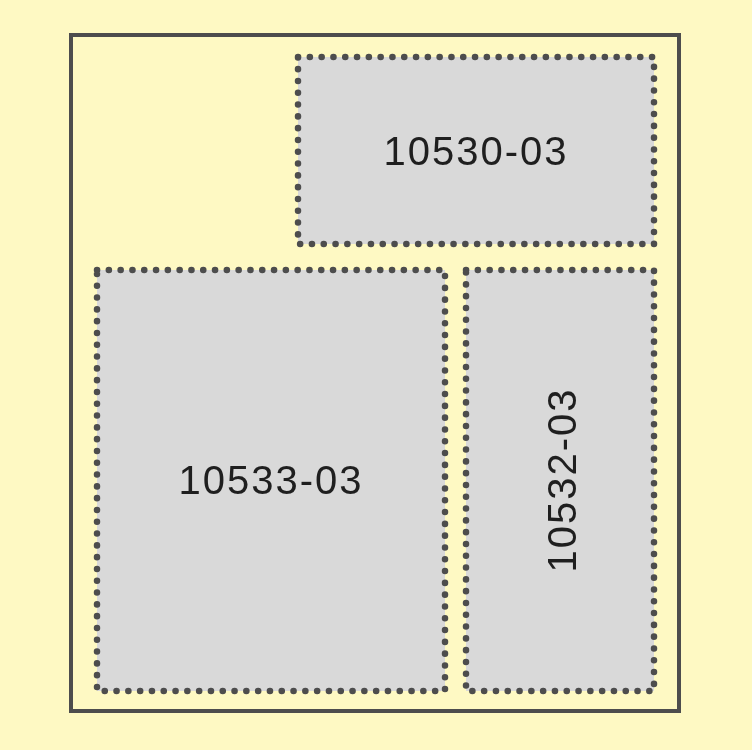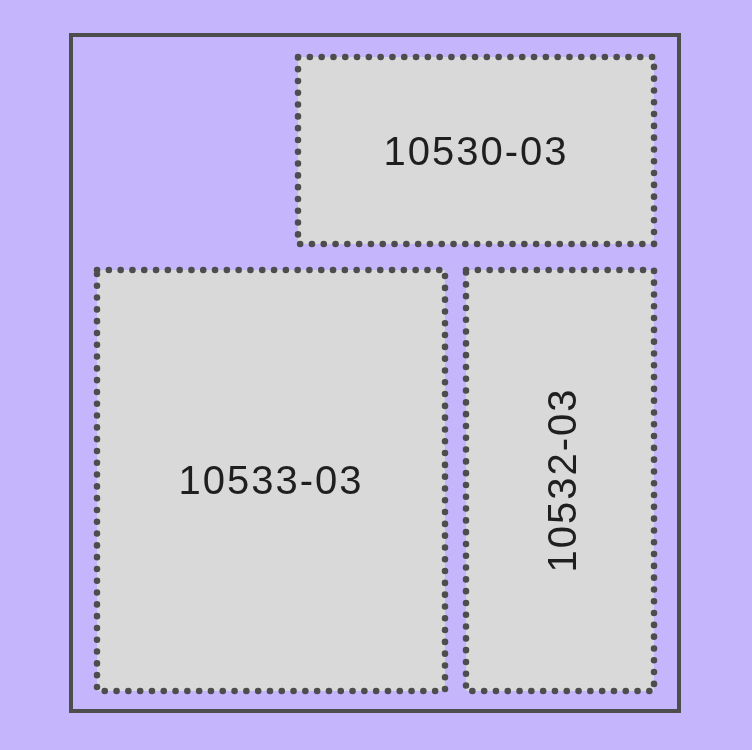--- a/index.html
+++ b/index.html
@@ -7,21 +7,21 @@
     padding: 0;
     background: #ffffff;
     width: 752px;
     height: 750px;
     overflow: hidden;
   }
   .stage {
     position: relative;
     width: 752px;
     height: 750px;
-    background: #c4b5fd;
+    background: #fef9c3;
   }
   svg {
     display: block;
   }
   .frame {
     fill: none;
     stroke-width: 4;
   }
   .panel {
     stroke-width: 6.5;

